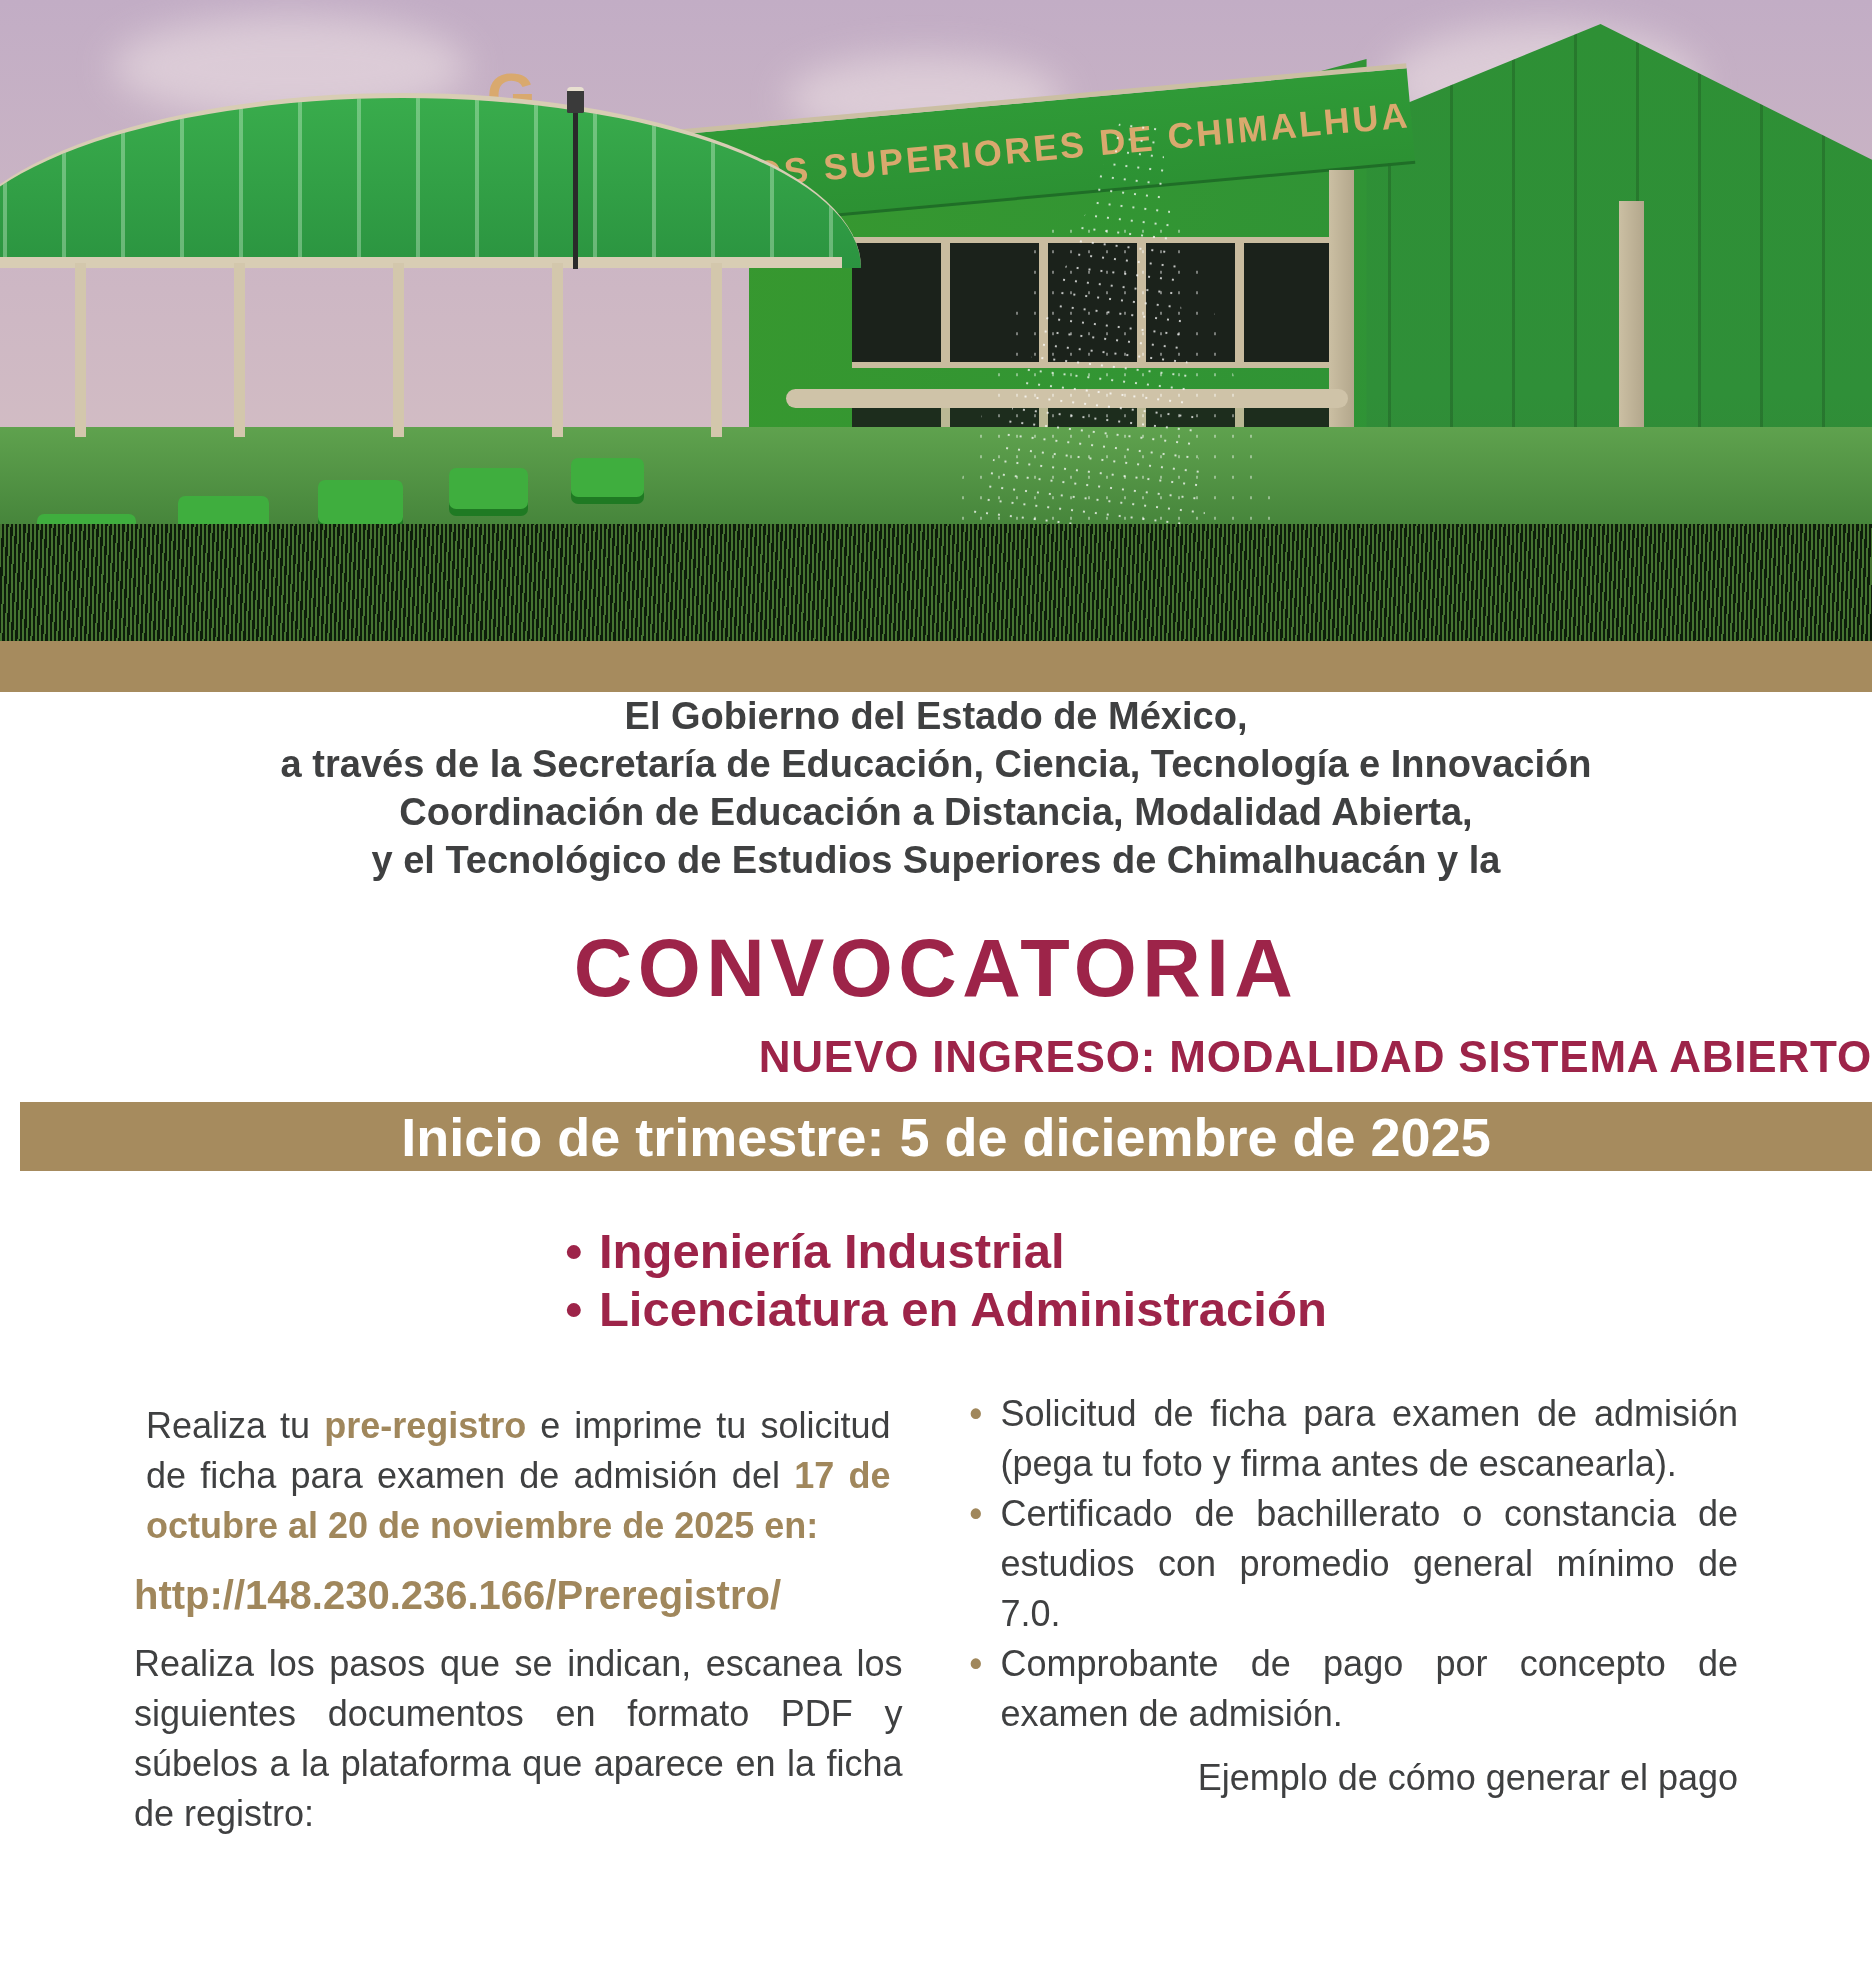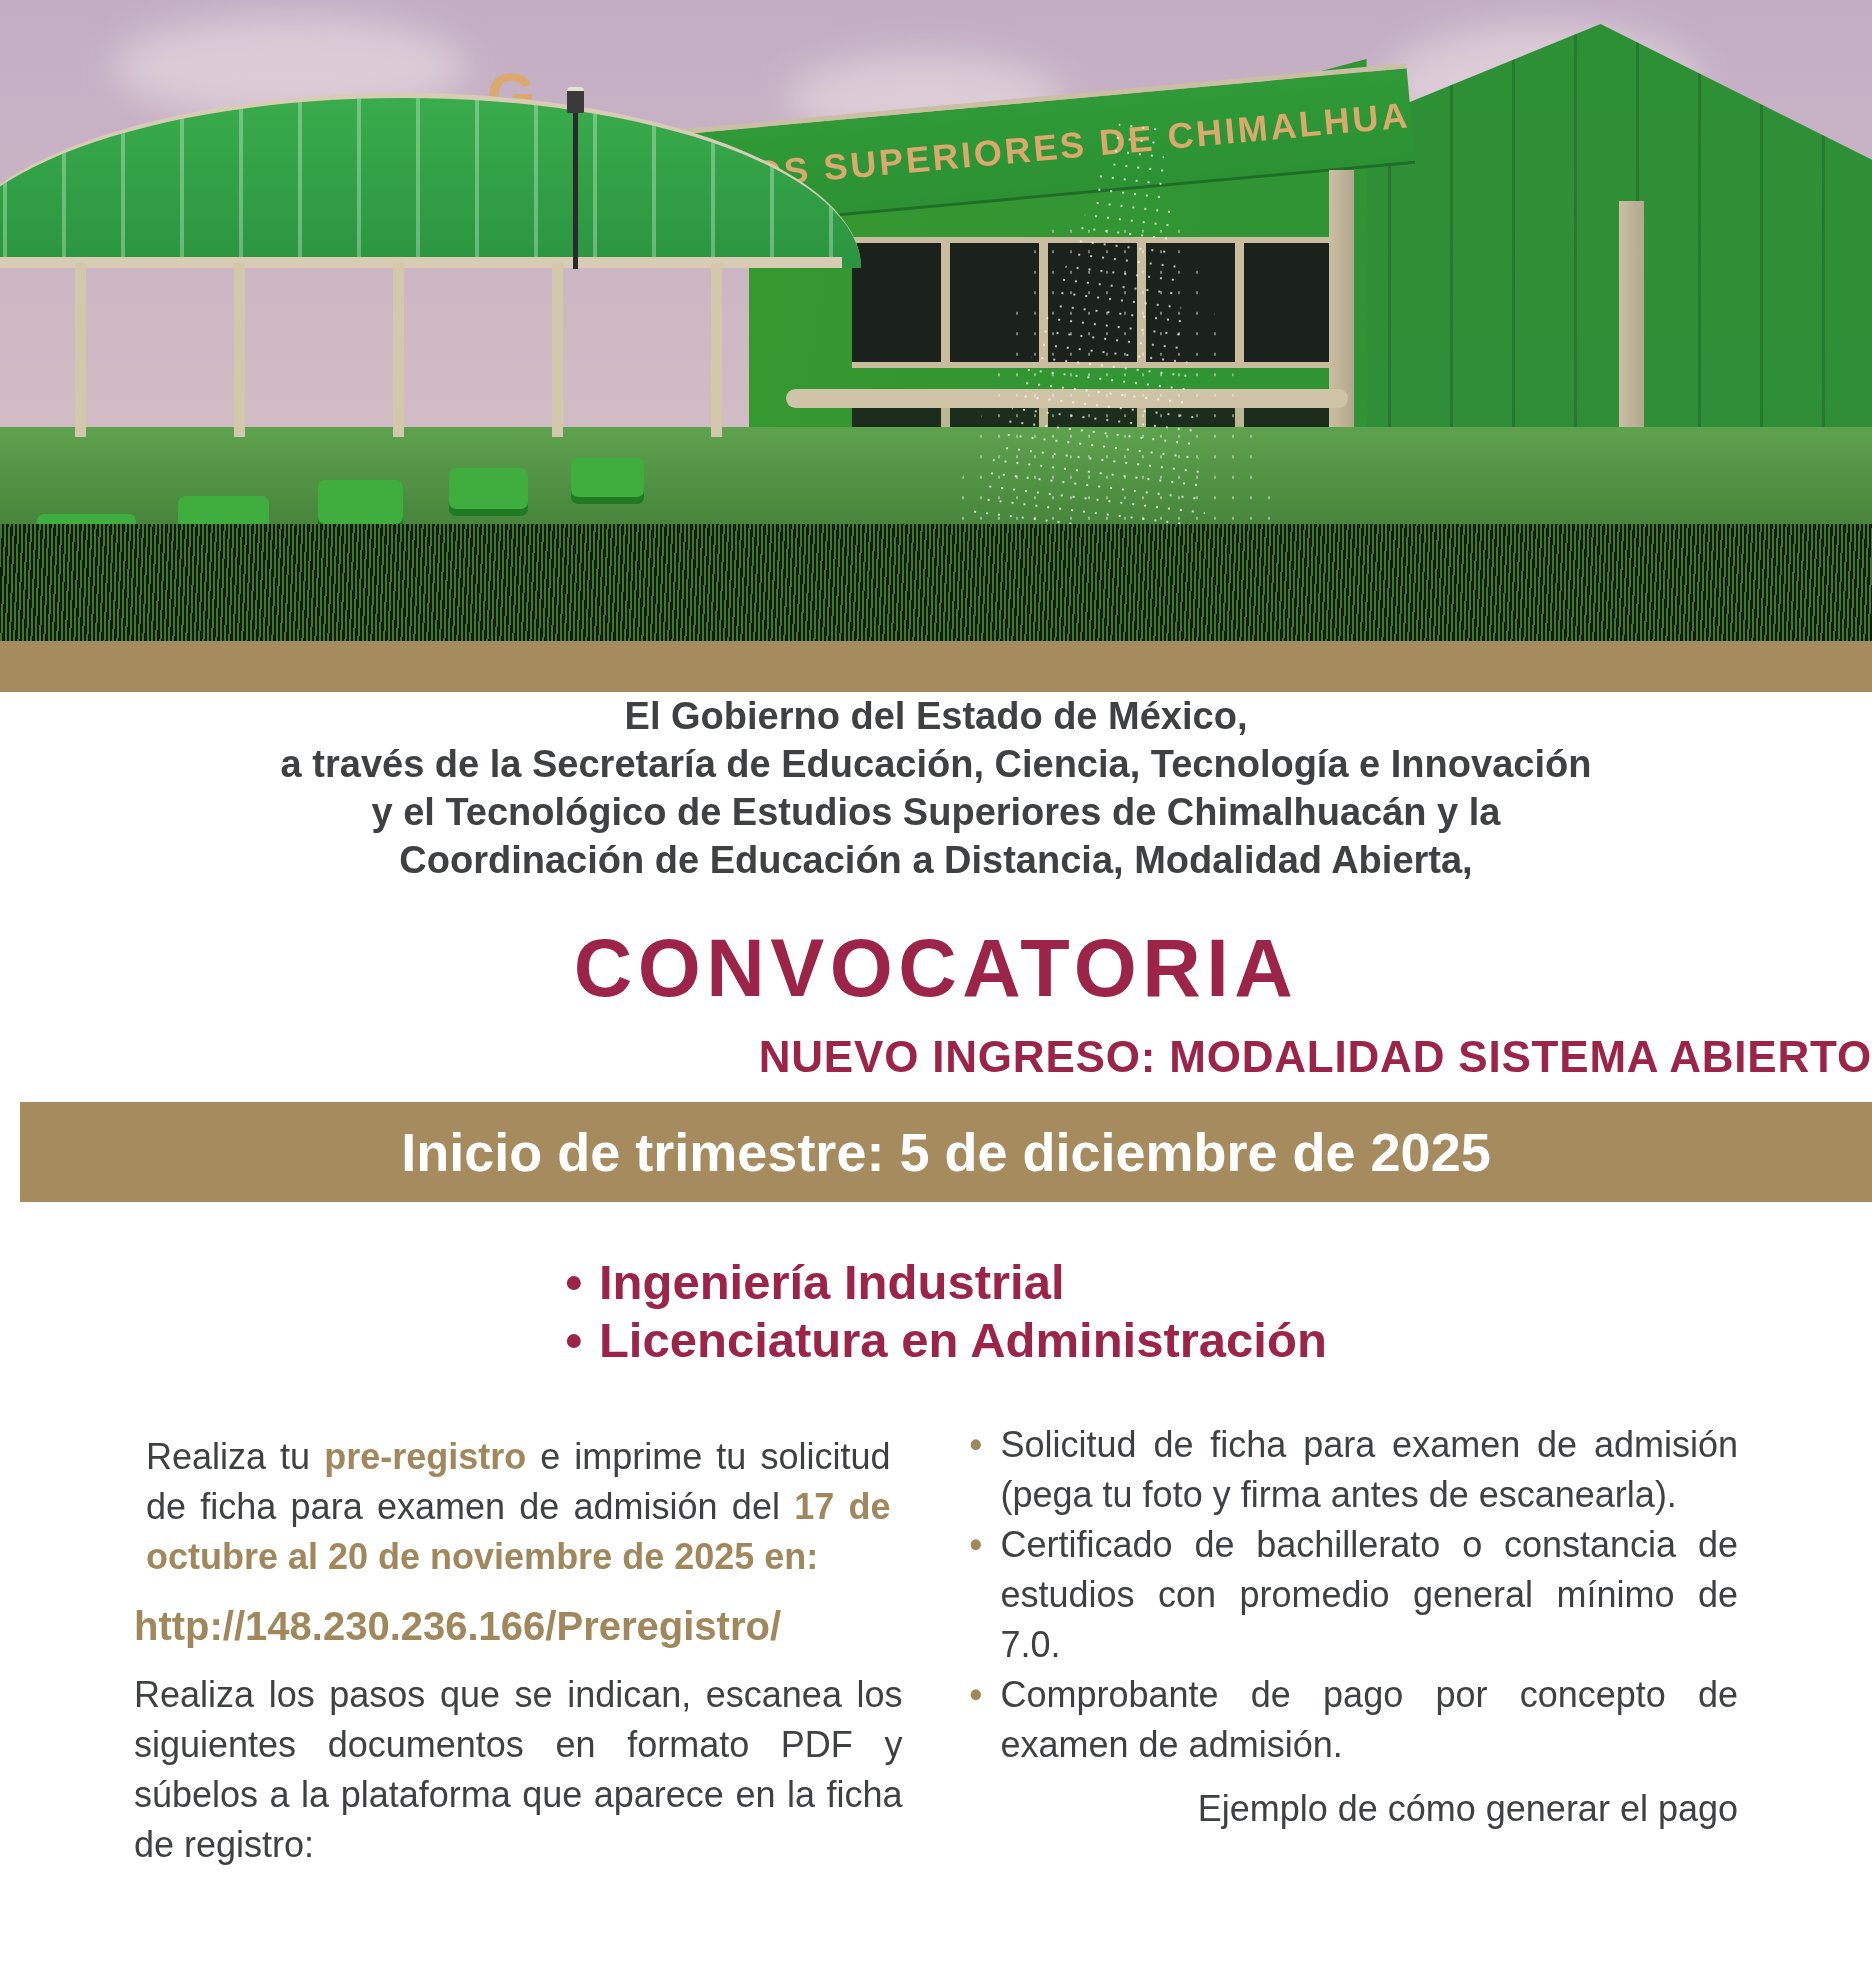--- a/index.html
+++ b/index.html
@@ -65,21 +65,21 @@
   .s2{left:50%;top:221px;width:356px;height:340px;opacity:.45;background-size:18px 20.5px;
     clip-path:polygon(30% 0,70% 0,100% 100%,0 100%);}
   .fg-grass{position:absolute;left:0;right:0;bottom:0;height:117px;
     background:repeating-linear-gradient(92deg,rgba(74,122,52,.9) 0 2px,rgba(12,28,9,.95) 2px 4.3px),#1e3b1c;}
   
   .divider-bar{height:51px;background:#A68B5E;}
   
   .intro{text-align:center;font-weight:700;font-size:38px;line-height:48px;color:#3F4041;}
   .title{margin-top:38px;text-align:center;color:#9D2449;font-weight:700;font-size:81px;letter-spacing:5.5px;}
   .subtitle{margin-top:16.6px;text-align:right;color:#9D2449;font-weight:700;font-size:44px;letter-spacing:0.8px;}
-  .banner{margin-top:20.5px;height:100px;background:#A68B5E;display:flex;align-items:center;justify-content:center;margin-left:20px;}
+  .banner{margin-top:20.5px;height:69px;background:#A68B5E;display:flex;align-items:center;justify-content:center;margin-left:20px;}
   .banner span{color:#fff;font-weight:700;font-size:54px;}
   .programs{margin-top:51px;display:flex;flex-direction:column;align-items:center;padding-left:20px;}
   .programs .prog-list{width:auto;}
   .prog-item{color:#9D2449;font-weight:700;font-size:49px;line-height:58px;}
   .prog-item .blt{margin-right:16.6px;}
   
   .columns{margin:51px auto 0;width:1604px;display:flex;gap:67px;}
   .col{flex:1;font-size:36px;line-height:50px;color:#3F4041;text-align:justify;}
   .gold{color:#A0875C;font-weight:700;}
   .left-url{margin:19px 0;font-size:40px;font-weight:700;color:#A0875C;text-align:left;}
@@ -124,22 +124,22 @@
   <div class="spray s2"></div>
   <div class="spray s1"></div>
   <div class="fg-grass"></div>
 </header>
 
 <div class="divider-bar"></div>
 
 <section class="intro">
   <div>El Gobierno del Estado de México,</div>
   <div>a través de la Secretaría de Educación, Ciencia, Tecnología e Innovación</div>
+  <div>Coordinación de Educación a Distancia, Modalidad Abierta,</div>
   <div>y el Tecnológico de Estudios Superiores de Chimalhuacán y la</div>
-  <div>Coordinación de Educación a Distancia, Modalidad Abierta,</div>
 </section>
 
 <h1 class="title" style="margin-bottom:0;">CONVOCATORIA</h1>
 <div class="subtitle">NUEVO INGRESO: MODALIDAD SISTEMA ABIERTO</div>
 
 <div class="banner">
   <span>Inicio de trimestre: 5 de diciembre de 2025</span>
 </div>
 
 <section class="programs">

